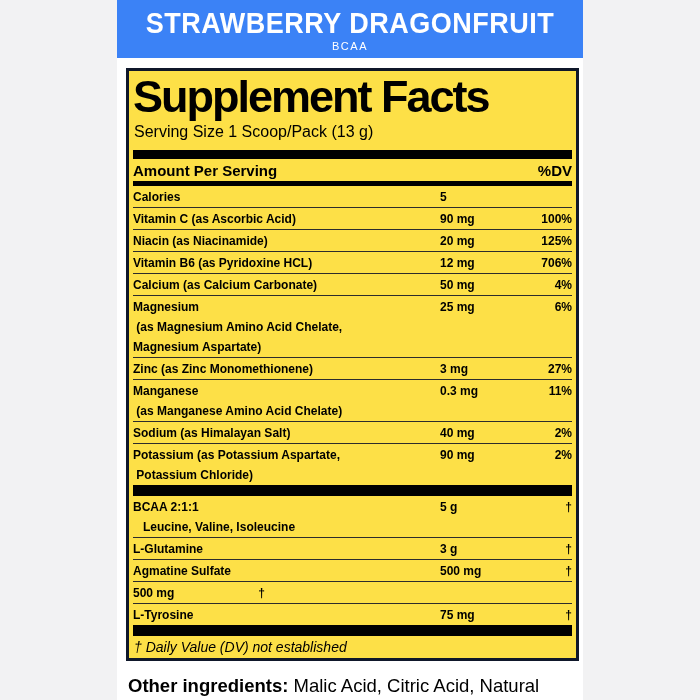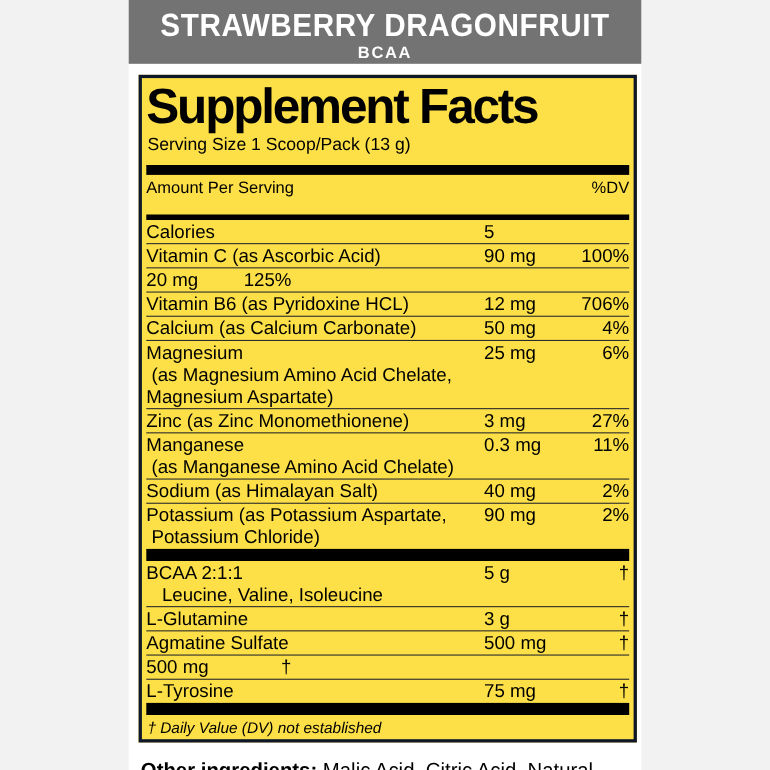--- a/index.html
+++ b/index.html
@@ -27,22 +27,22 @@
     color: #fff;
   }
   .banner-flavor {
     font-size: 27px;
     font-weight: bold;
     letter-spacing: 0.5px;
     line-height: 1.0;
     transform: scaleY(1.08);
   }
   .banner-product {
-    font-size: 15px;
-    font-weight: 700;
+    font-size: 11px;
+    font-weight: 400;
     letter-spacing: 1.5px;
     margin-top: 3px;
   }
   .panel {
     margin: 10px 4px 0 9px;
     border: 3px solid #0f172a;
     padding: 2px 4px 2px 4px;
     background: #fde047;
   }
   .panel-title {
@@ -60,32 +60,33 @@
   }
   .bar {
     background: #000;
     height: 9px;
   }
   .bar.mid { height: 11px; }
   .hdr-row {
     display: flex;
     justify-content: space-between;
     align-items: flex-end;
-    font-weight: normal;
+    font-weight: bold;
     font-size: 15px;
-    padding: 3px 0 16px 0;
+    padding: 3px 0 2px 0;
     border-bottom: 5px solid #000;
   }
   #rows-container .row {
     display: flex;
-    font-size: 17px;
+    font-size: 12px;
     line-height: 20px;
     padding: 1px 0 0 0;
     border-bottom: 1.5px solid #2c2c2c;
     align-items: flex-start;
+    font-weight: bold;
   }
   #rows-container .row.bottom { }
   #rows-container .row.nb { border-bottom: none; }
   .row .n { flex: 1 1 auto; white-space: pre-line; }
   .row .amt { flex: 0 0 74px; }
   .row .dv { flex: 0 0 58px; text-align: right; }
   .footnote {
     font-size: 14px;
     padding: 3px 0 1px 1px;
     font-style: italic;
@@ -95,21 +96,21 @@
     font-size: 18.5px;
     line-height: 24px;
   }
   .other .lbl { font-weight: bold; }
 </style>
 </head>
 <body style="background: rgb(242, 242, 243);">
 
 <div class="label-strip" style="background: rgb(255, 255, 255);">
 
-  <div class="banner" id="banner" style="background: #737373; color: rgb(255, 255, 255);">
+  <div class="banner" id="banner" style="background: #3b82f6; color: rgb(255, 255, 255);">
     <div class="banner-flavor">STRAWBERRY DRAGONFRUIT</div>
     <div class="banner-product">BCAA</div>
   </div>
 
   <div class="panel">
     <div class="panel-title">Supplement Facts</div>
     <div class="serving">Serving Size 1 Scoop/Pack (13 g)</div>
     <div class="bar"></div>
     <div class="hdr-row">
       <span>Amount Per Serving</span>
@@ -122,20 +123,21 @@
     <span class="dv"></span>
   </div>
 
   <div class="row">
     <span class="n">Vitamin C (as Ascorbic Acid)</span>
     <span class="amt">90 mg</span>
     <span class="dv">100%</span>
   </div>
 
   <div class="row">
+    <span class="n">Niacin (as Niacinamide)</span>
     <span class="amt">20 mg</span>
     <span class="dv">125%</span>
   </div>
 
   <div class="row">
     <span class="n">Vitamin B6 (as Pyridoxine HCL)</span>
     <span class="amt">12 mg</span>
     <span class="dv">706%</span>
   </div>
 

